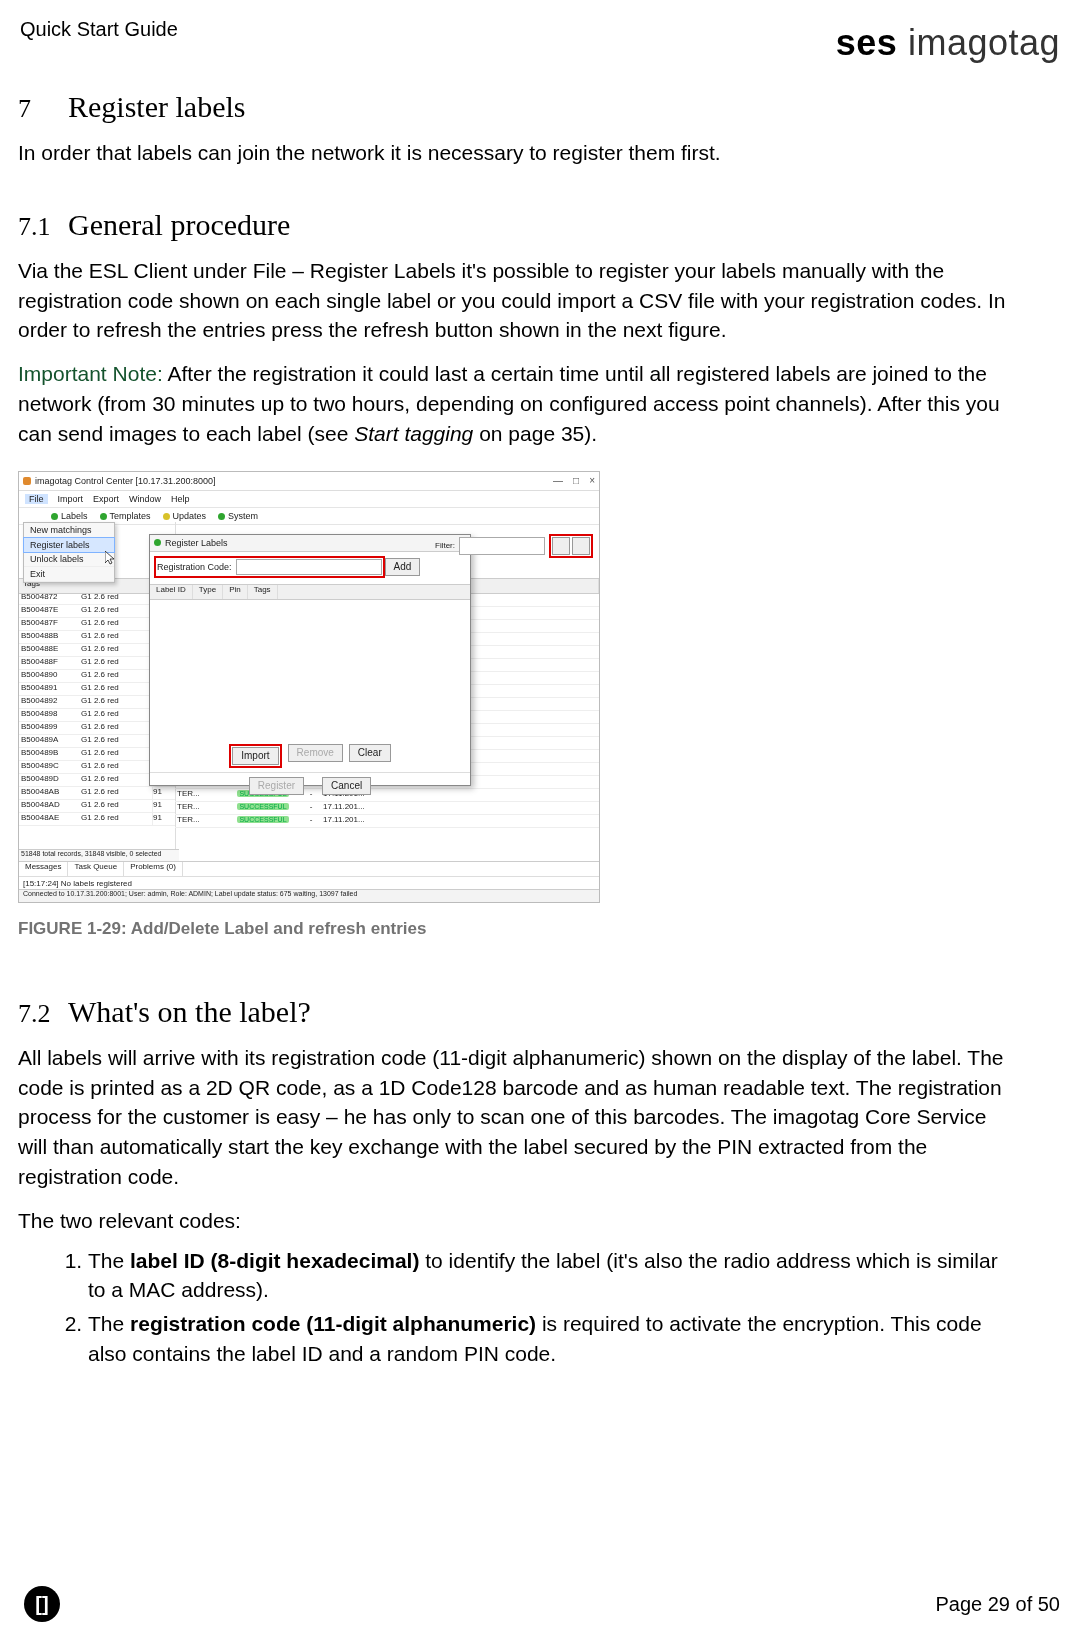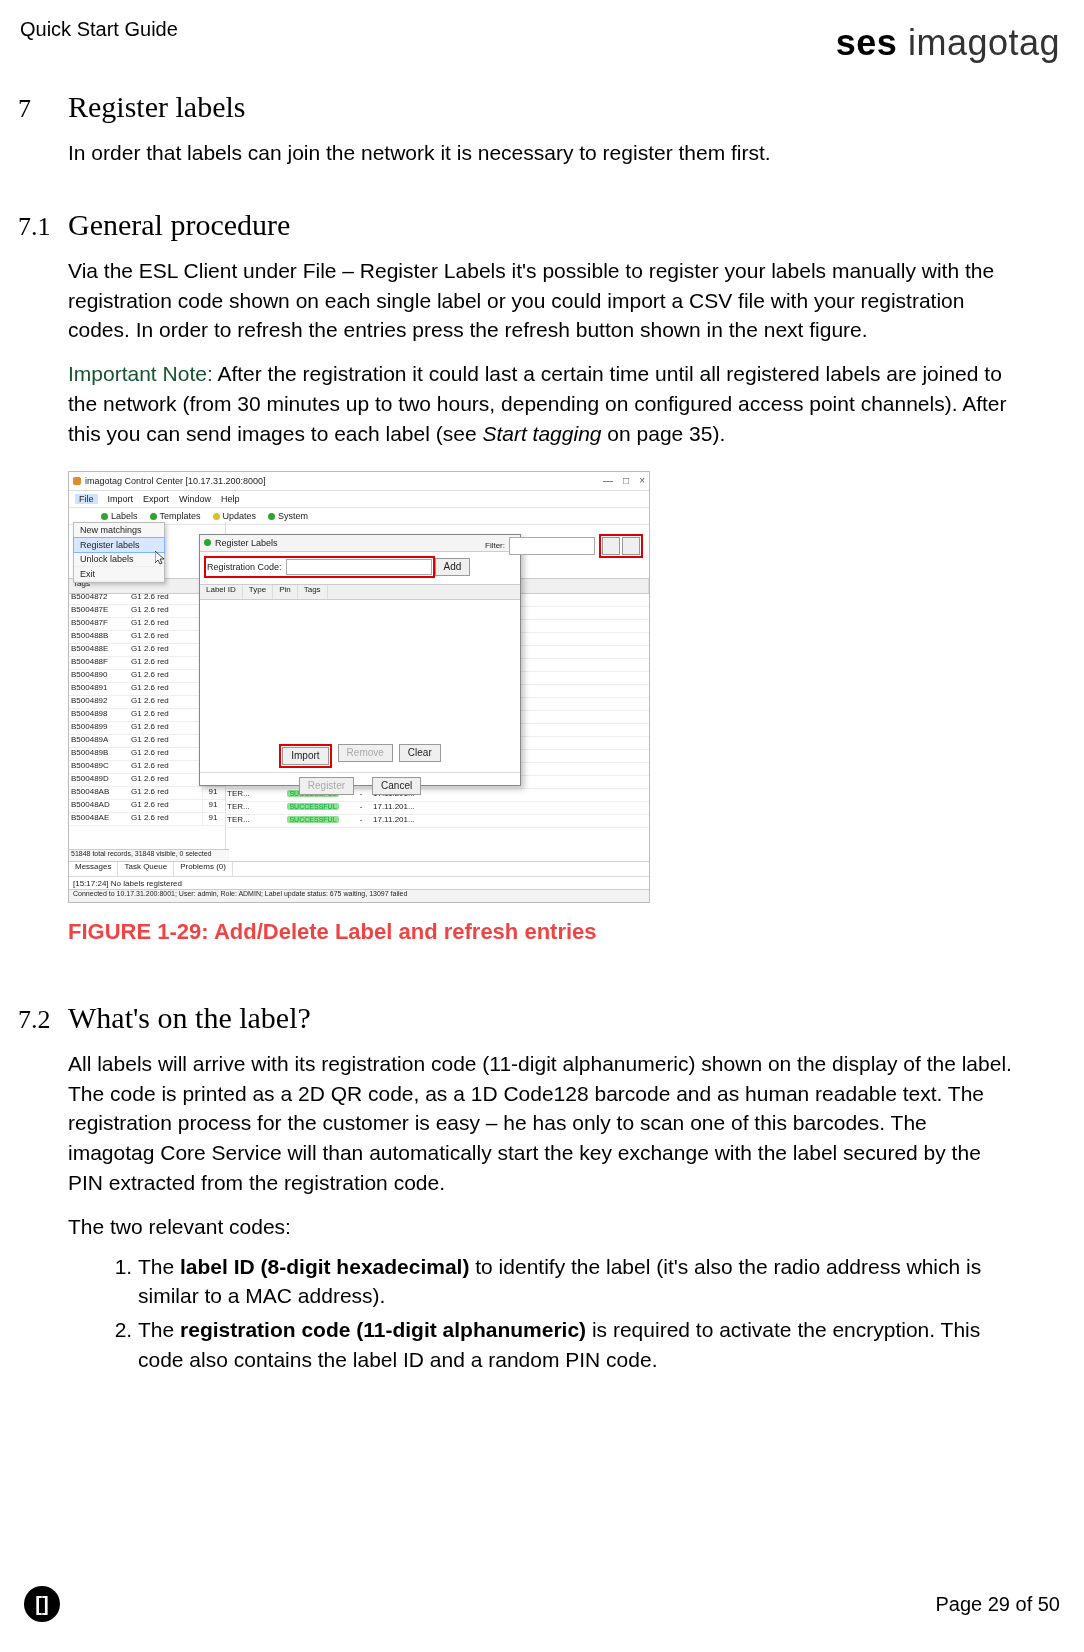--- a/index.html
+++ b/index.html
@@ -52,33 +52,32 @@
     width: 50px;
     flex: 0 0 50px;
     font-family: Georgia, 'Times New Roman', serif;
     font-size: 26px;
   }
   .sec-title {
     font-family: Georgia, 'Times New Roman', serif;
     font-size: 30px;
   }
   .body-block {
-    margin-left: 50px;
     margin-right: 10px;
   }
   p.body {
     font-size: 21px;
     line-height: 1.42;
     margin: 14px 0 0 0;
   }
   .important-note { color: #14532d; }
   .figure-caption {
-    color: #ef4444;
+    color: #737373;
     font-weight: 700;
-    font-size: 22px;
+    font-size: 17px;
     margin-top: 16px;
   }
   ol.body-list {
     font-size: 21px;
     line-height: 1.42;
     margin: 10px 0 0 0;
     padding-left: 70px;
   }
   ol.body-list li { margin-bottom: 4px; }
   .footer {
@@ -174,21 +173,21 @@
   }
   .ss-left-table .rows {
     position:absolute; top:70px; left:0; right:0; bottom:0;
     overflow:hidden;
   }
   .ss-left-table .row {
     height:12px; border-bottom:1px solid #eee; display:flex; font-size:8px;
   }
   .ss-left-table .row .c1{width:60px;padding-left:2px;}
   .ss-left-table .row .c2{flex:1;}
-  .ss-left-table .row .c3{width:20px;text-align:center;padding-right:2px;border-left:1px solid #eee;}
+  .ss-left-table .row .c3{width:20px;text-align:left;padding-right:2px;border-left:1px solid #eee;}
   .ss-left-status {
     position:absolute; left:0; bottom:0; width:156px; height:12px;
     background:#f7f7f7; border-top:1px solid #ccc; font-size:7px; padding:0 2px;
   }
   .ss-right-table {
     position:absolute; top:56px; left:156px; right:0; bottom:0;
   }
   .ss-right-table .hdr {
     height:14px; background:#f0f0f0; border-top:1px solid #ccc; border-bottom:1px solid #ccc;
     display:flex; font-size:8px;

